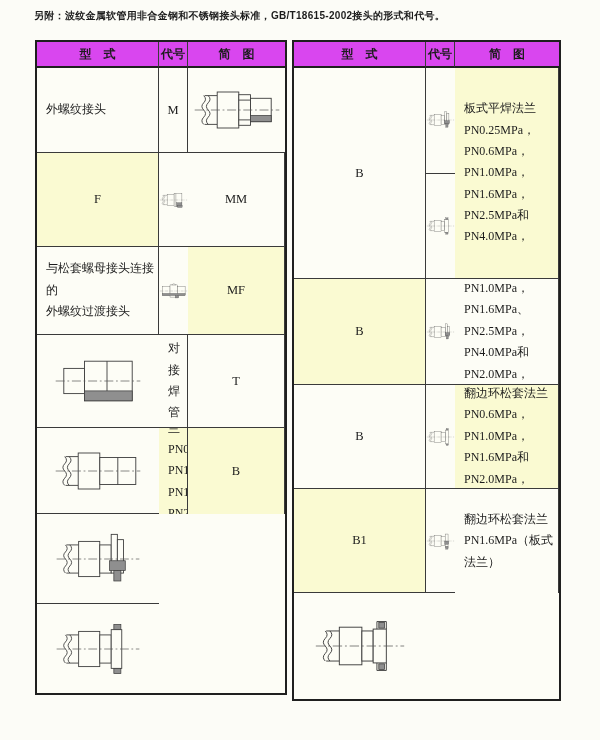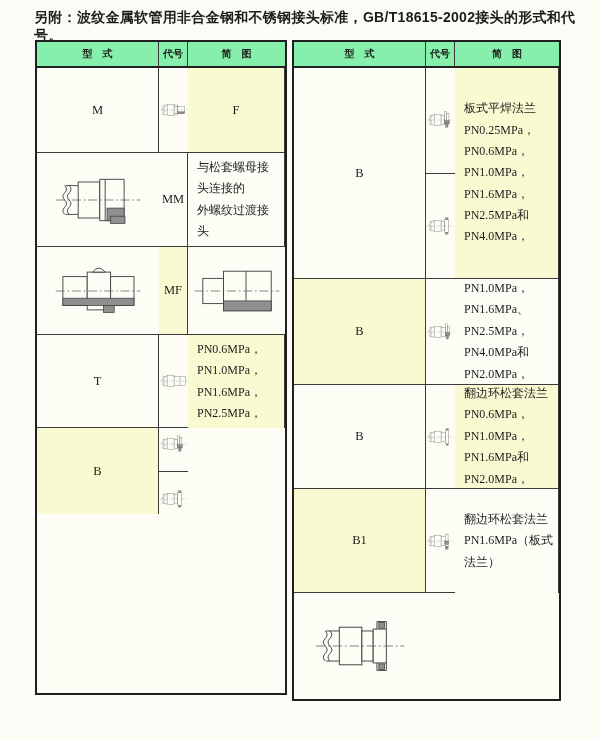--- a/index.html
+++ b/index.html
@@ -1,29 +1,29 @@
 <!DOCTYPE html>
 <html><head>
 <meta charset="utf-8">
 <style>
   html,body{margin:0;padding:0;}
   .page{position:relative;width:600px;height:740px;background:#fcfcf7;overflow:hidden;
         font-family:"Liberation Serif","DejaVu Serif",serif;color:#1c1c1c;}
-  .title{position:absolute;left:34px;top:9px;width:548px;font-size:14px;font-weight:bold;
+  .title{position:absolute;left:34px;top:9px;width:548px;font-size:10px;font-weight:bold;
          font-family:"Liberation Sans","DejaVu Sans",sans-serif;letter-spacing:0.3px;}
   .tbl{position:absolute;top:40px;display:grid;border:2px solid #1f1f1f;background:#fdfdf6;}
   #tblL{left:35px;grid-template-columns:122px 29px 97px;
         grid-template-rows:26px 85px 94px 88px 93px 86px 179px;}
   #tblR{left:292px;grid-template-columns:132px 29px 104px;
         grid-template-rows:26px 211px 106px 104px 104px 106px;}
   .c{border-right:1px solid #3a3a3a;border-bottom:1px solid #3a3a3a;
      display:flex;align-items:center;justify-content:center;box-sizing:border-box;overflow:hidden;}
   .c.last{border-right:none;}
   .c.bot{border-bottom:none;}
-  .hd{background:#86efac;border-bottom:2px solid #1f1f1f;font-size:10px;font-weight:bold;text-align:center;}
+  .hd{background:#d946ef;border-bottom:2px solid #1f1f1f;font-size:12px;font-weight:bold;text-align:center;}
   .hl{background:#fafad2;}
   .type{justify-content:flex-start;padding:4px 4px 4px 9px;font-size:12px;line-height:1.78;
         white-space:pre-line;text-align:left;}
   .code{font-size:12.5px;}
   .diag{padding:0;}
   .split{flex-direction:column;align-items:stretch;}
   .half{flex:1;display:flex;align-items:center;justify-content:center;}
   .half.top{border-bottom:1px solid #3a3a3a;}
   svg.dg{display:block;}
   .s{fill:#fdfdf6;stroke:#3c3c3c;stroke-width:1;}
@@ -47,20 +47,21 @@
     </defs>
   </svg>
 
   <div class="title">另附：波纹金属软管用非合金钢和不锈钢接头标准，GB/T18615-2002接头的形式和代号。</div>
 
   <div class="tbl" id="tblL">
     <div class="c hd">型　式</div>
     <div class="c hd">代号</div>
     <div class="c hd last">简　图</div>
 
+    <div class="c type">外螺纹接头</div>
     <div class="c code">M</div>
     <div class="c diag last">
       <svg class="dg" viewBox="0 0 100 60" width="90" height="56">
         <use href="#g-hose"></use>
         <rect class="s" x="52" y="13" width="13" height="34"></rect>
         <path class="ln" d="M52 19 h13 M52 41 h13"></path>
         <rect class="s" x="65" y="17" width="23" height="26"></rect>
         <rect class="h" x="65" y="36" width="23" height="7"></rect>
         <path class="cl" d="M3 30 H97"></path>
       </svg>
@@ -97,20 +98,21 @@
     <div class="c diag last">
       <svg class="dg" viewBox="0 0 100 60" width="90" height="56">
         <rect class="s" x="12" y="16" width="23" height="28"></rect>
         <rect class="s" x="35" y="8" width="53" height="44"></rect>
         <path class="ln" d="M60 8 v44"></path>
         <rect class="h" x="35" y="41" width="53" height="11"></rect>
         <path class="cl" d="M3 30 H97"></path>
       </svg>
     </div>
 
+    <div class="c type">对接焊管</div>
     <div class="c code">T</div>
     <div class="c diag last">
       <svg class="dg" viewBox="0 0 100 60" width="90" height="56">
         <use href="#g-hose"></use>
         <rect class="s" x="52" y="15" width="40" height="30"></rect>
         <path class="ln" d="M72 15 v30"></path>
         <path class="cl" d="M3 30 H97"></path>
       </svg>
     </div>
 

